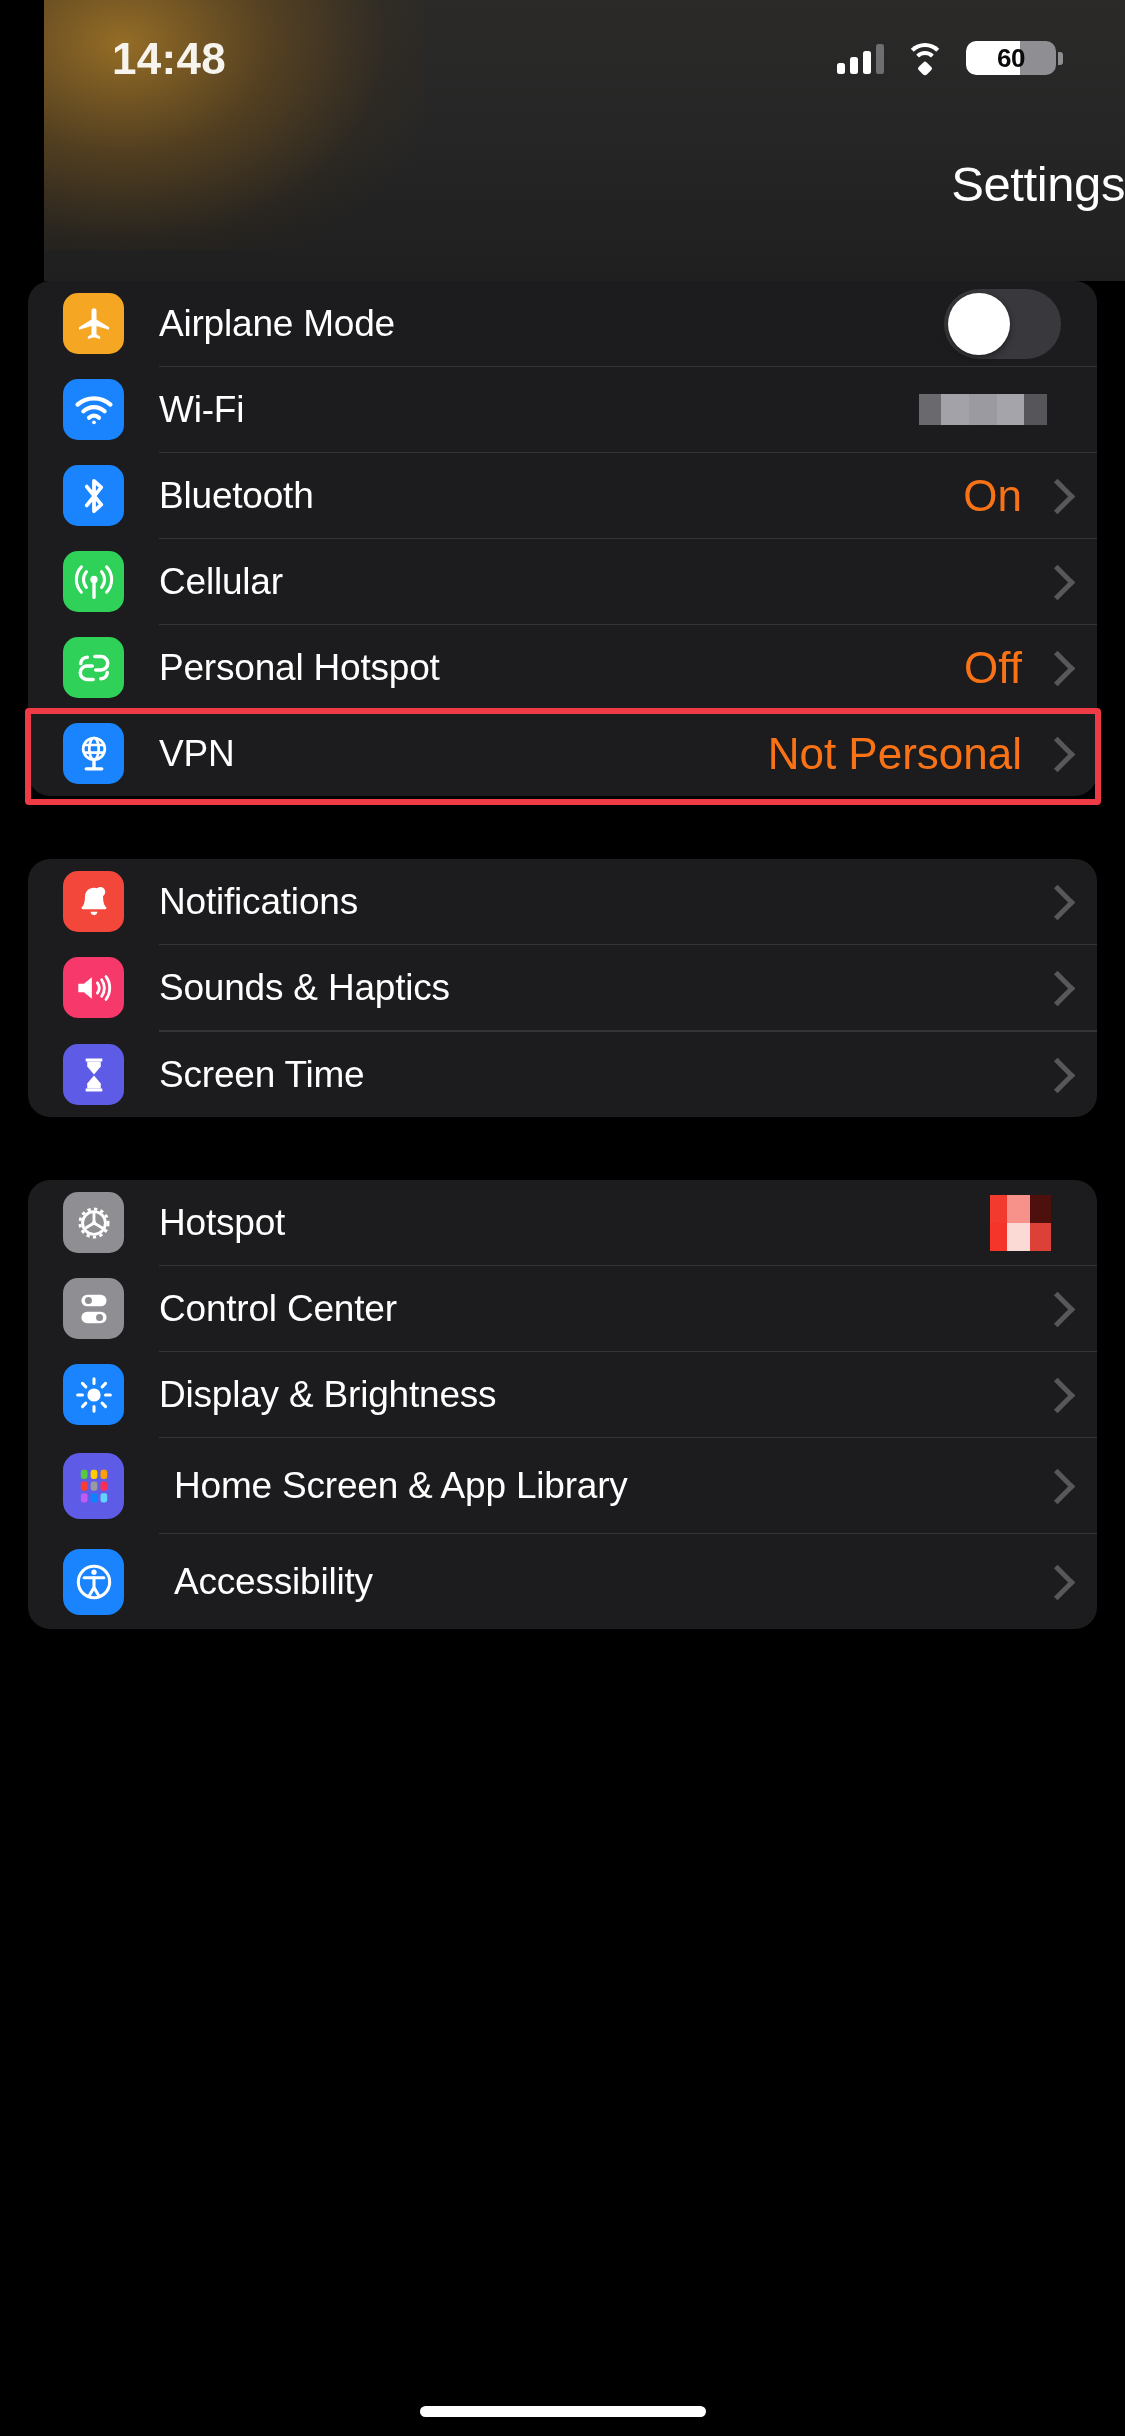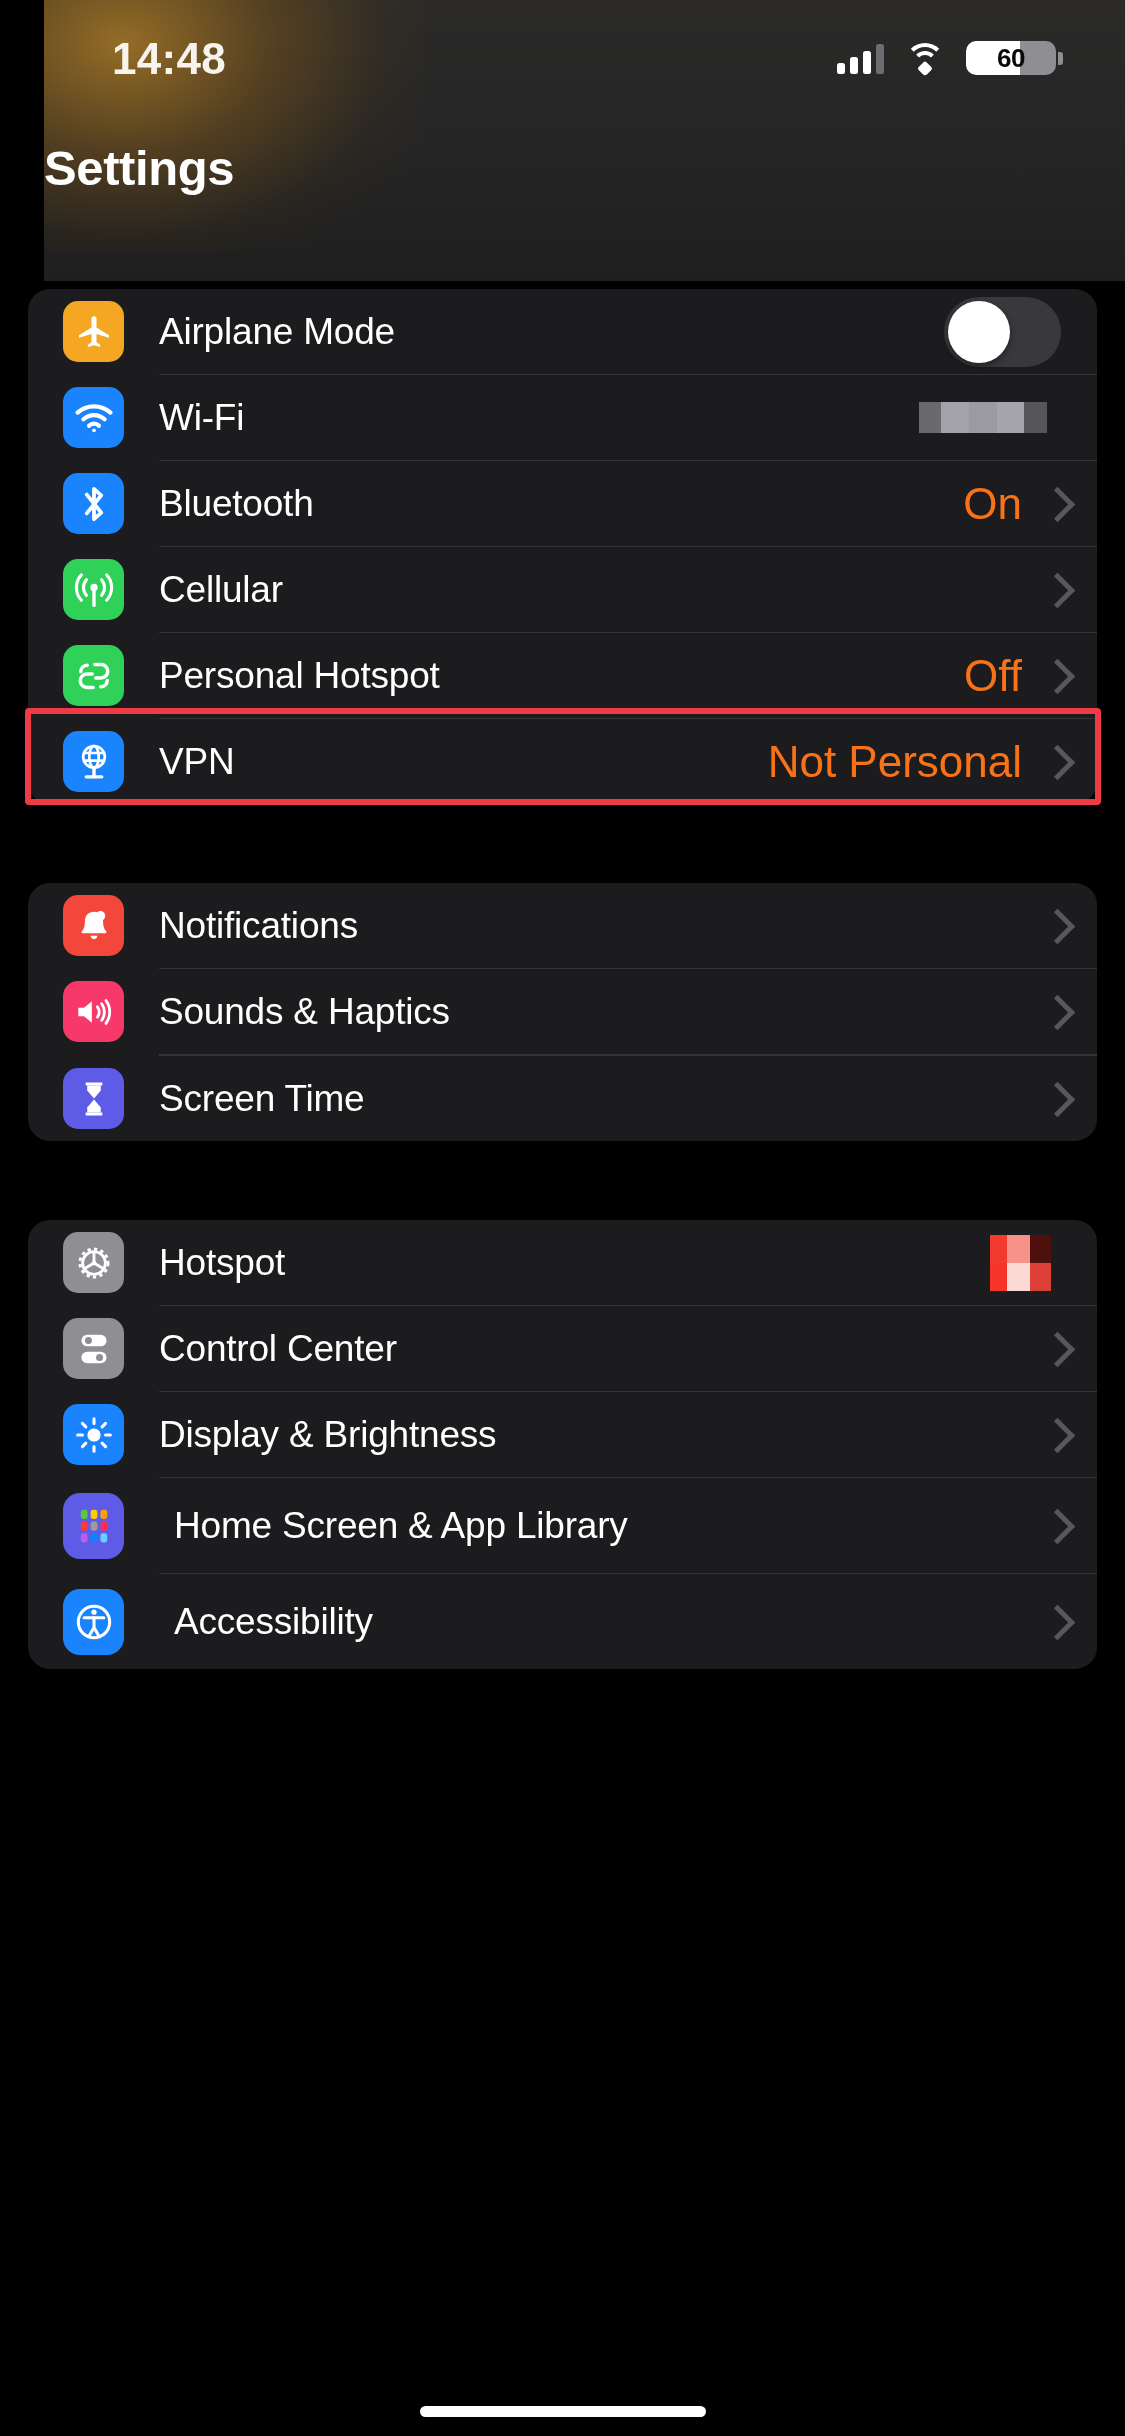--- a/index.html
+++ b/index.html
@@ -79,31 +79,31 @@
     position:relative; z-index:2;
     font-size:26px; font-weight:700; color:#0a0a0a;
     letter-spacing:-0.5px;
   }
   .batt-cap {
     width:5px; height:13px; background:#8e8e93;
     border-radius:0 3px 3px 0; margin-left:2px;
   }
 
   .page-title {
-    position:absolute; left:0; right:0; top:140px;
-    text-align:left; color:#fff;
-    font-size:49px; font-weight:700; letter-spacing:-0.4px;
+    position:absolute; left:0; right:0; top:156px;
+    text-align:right; color:#fff;
+    font-size:49px; font-weight:400; letter-spacing:-0.4px;
   }
 
   
   .scroll { position:relative; }
   .group {
     background:#1c1c1e;
     border-radius:22px;
-    margin:8px 28px;
+    margin:0 28px;
     overflow:hidden;
   }
   .spacer-sm { height:63px; }
   .spacer-md { height:63px; }
 
   .row {
     position:relative;
     display:flex; align-items:center;
     min-height:85px;
     padding-right:36px;

